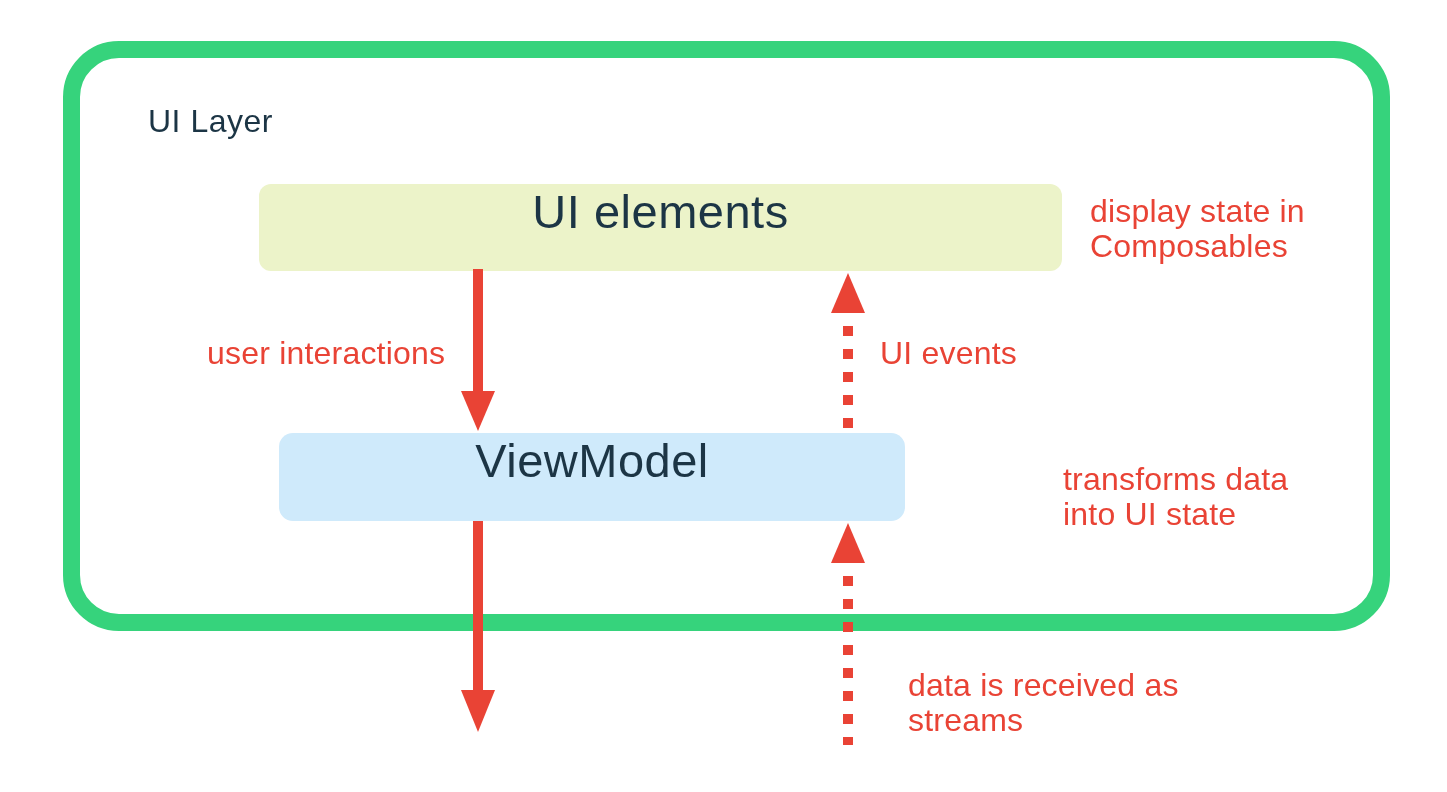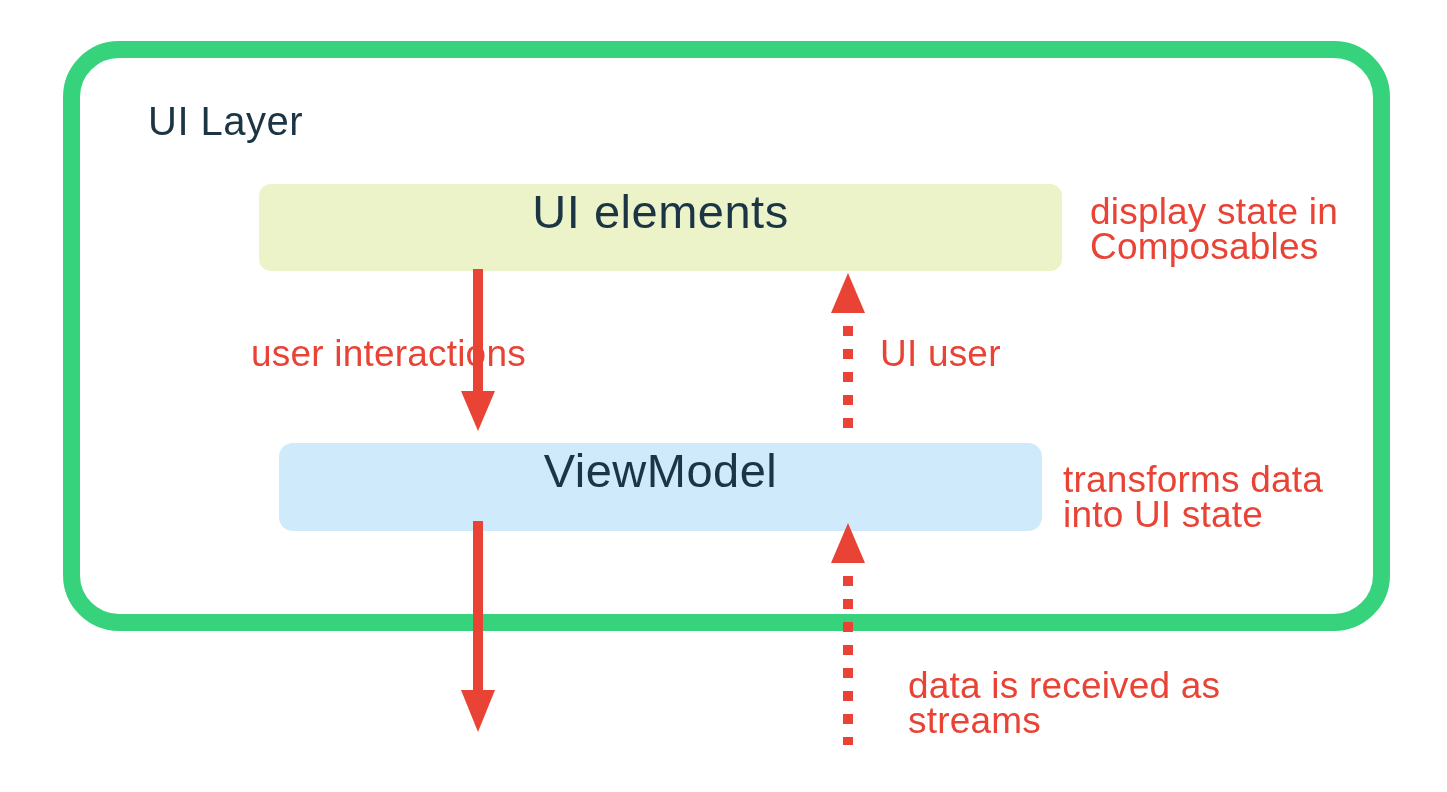--- a/index.html
+++ b/index.html
@@ -22,52 +22,51 @@
   .ui-layer-frame{
     position:absolute;
     left:63px;top:41px;width:1327px;height:590px;
     border:17px solid var(--green-border);
     border-radius:56px;
     background:transparent;
   }
   .ui-layer-title{
     position:absolute;
     left:148px;top:98px;
-    font-size:40px;line-height:46px;
+    font-size:32px;line-height:46px;
     color:var(--dark-text);
     font-weight:400;
     letter-spacing:0.5px;
     white-space:nowrap;
   }
   .node-box{
     position:absolute;
     display:flex;align-items:flex-start;justify-content:center;
     border-radius:12px;
     color:var(--dark-text);
     font-size:47px;font-weight:400;
     letter-spacing:0.5px;
   }
   .node-ui-elements{
     left:259px;top:184px;width:803px;height:87px;
     background:var(--box-yellow);
   }
   .node-viewmodel{
-    left:279px;top:433px;width:763px;height:88px;
+    left:279px;top:433px;width:626px;height:88px;
     background:var(--box-blue);
     border-radius:14px;
-    margin-top:10px;
   }
   .arrow-svg{position:absolute;overflow:visible;}
   .arrow-line{stroke:var(--red);stroke-width:10;fill:none;}
   .arrow-line.dotted{stroke-dasharray:10 13;}
   .arrow-head{fill:var(--red);stroke:none;}
   .red-label{
     position:absolute;
     color:var(--red);
-    font-size:37px;line-height:35px;
+    font-size:32px;line-height:35px;
     white-space:pre-line;
     letter-spacing:0.2px;
   }
 </style>
 </head>
 <body>
 
 <div class="canvas">
 
   <div class="ui-layer-frame"></div>
@@ -95,23 +94,23 @@
   <svg class="arrow-svg" style="left:448px;top:521px;" width="60" height="212" viewBox="0 0 60 212">
     <line class="arrow-line" x1="30" y1="0" x2="30" y2="172"></line>
     <polygon class="arrow-head" points="30,211 13,169 47,169"></polygon>
   </svg>
 
   <svg class="arrow-svg" style="left:818px;top:523px;" width="60" height="224" viewBox="0 0 60 224">
     <polygon class="arrow-head" points="30,0 13,40 47,40"></polygon>
     <line class="arrow-line dotted" x1="30" y1="53" x2="30" y2="222"></line>
   </svg>
 
-  <div class="red-label" style="left:207px;top:336px;margin-left:44px;">user interactions</div>
+  <div class="red-label" style="left:207px;top:336px;">user interactions</div>
 
-  <div class="red-label" style="left:880px;top:336px;">UI user</div>
+  <div class="red-label" style="left:880px;top:336px;">UI events</div>
 
   <div class="red-label" style="left:1090px;top:194px;">display state in
 Composables</div>
 
   <div class="red-label" style="left:1063px;top:462px;">transforms data
 into UI state</div>
 
 
   <div class="red-label" style="left:876px;top:668px;margin-left:32px;">data is received as
 streams</div>

